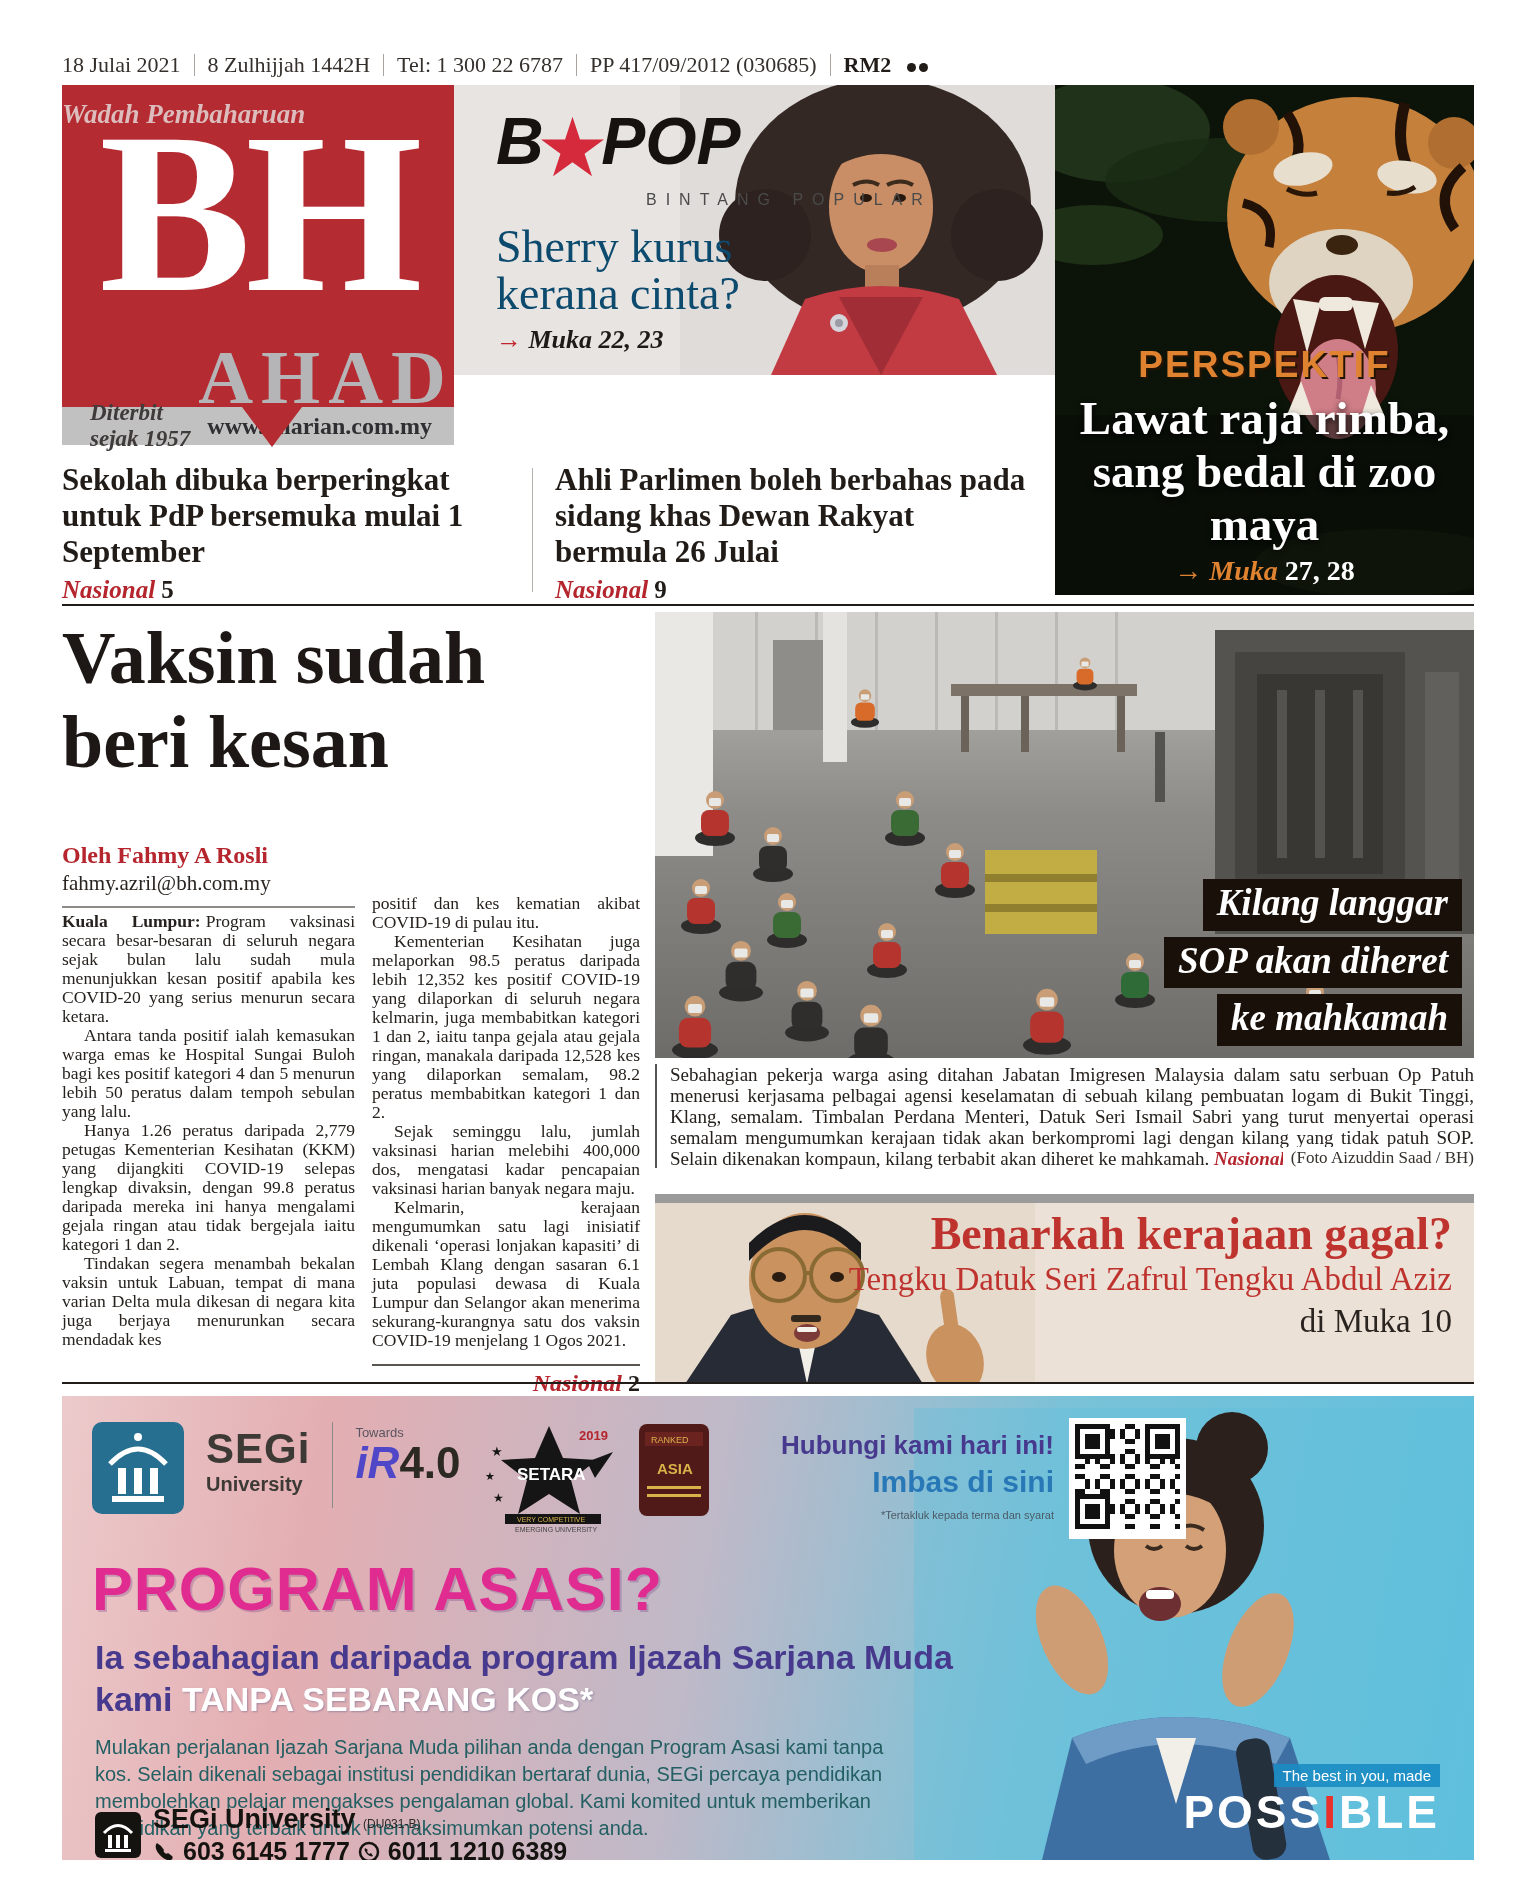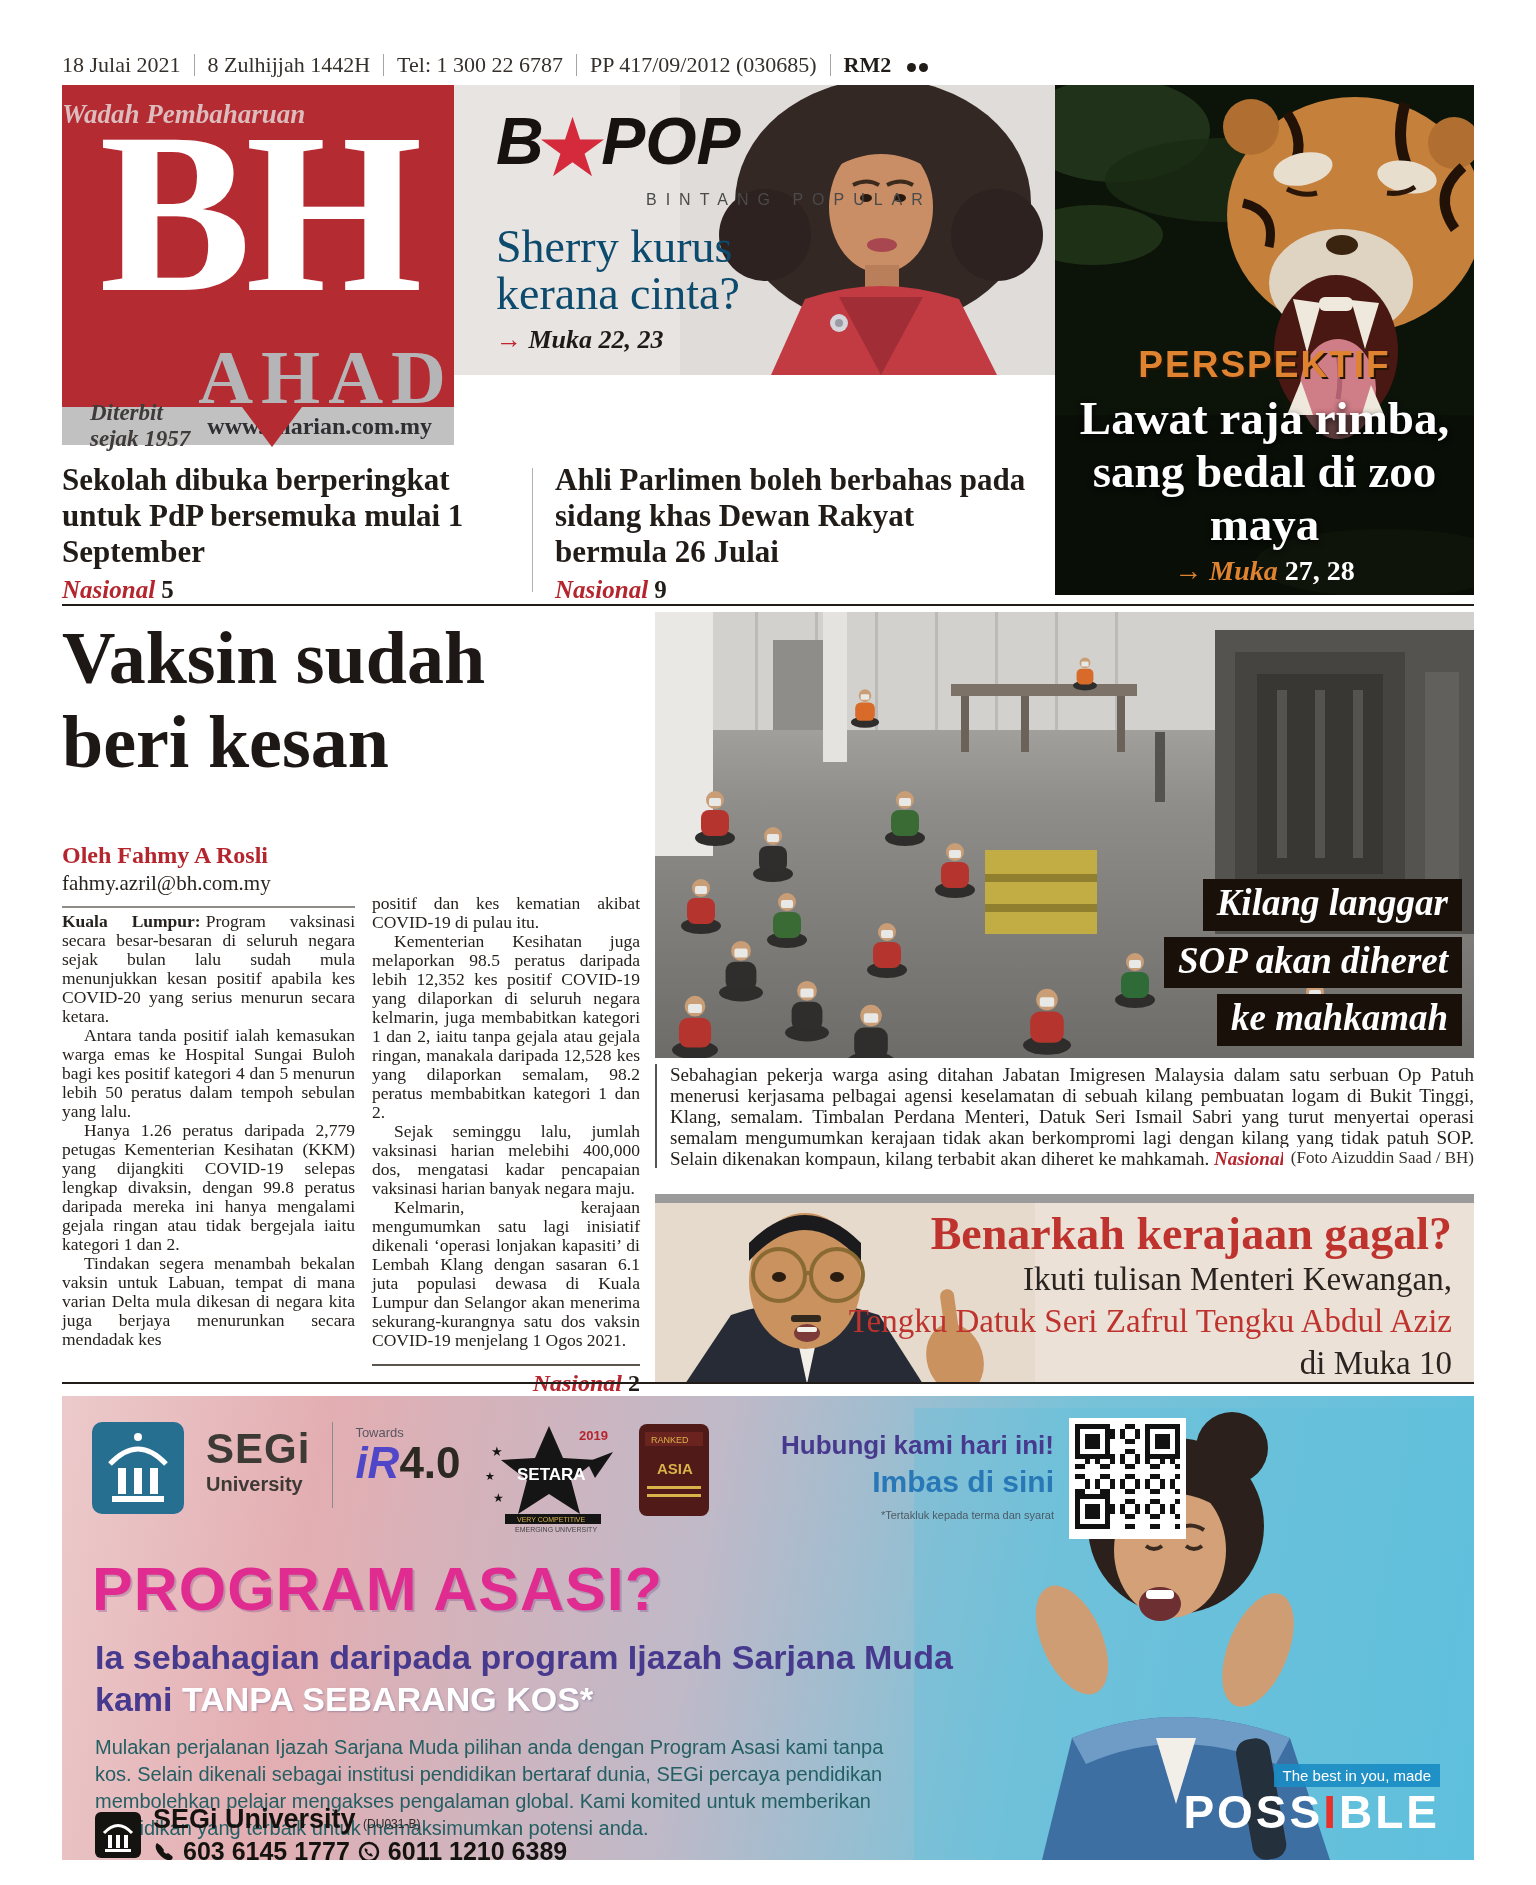--- a/index.html
+++ b/index.html
@@ -448,21 +448,20 @@
       <ellipse cx="182" cy="74" rx="7" ry="5" fill="#2a1c10"></ellipse>
       <rect x="136" y="112" width="30" height="7" rx="3" fill="#33281d"></rect>
       <ellipse cx="152" cy="130" rx="13" ry="9" fill="#7c3b38"></ellipse>
       <rect x="142" y="124" width="20" height="5" rx="2" fill="#f4f1ea"></rect>
       <ellipse cx="300" cy="156" rx="28" ry="36" fill="#c9925f" transform="rotate(-18 300 156)"></ellipse>
       <rect x="288" y="86" width="14" height="56" rx="7" fill="#c9925f" transform="rotate(-8 295 114)"></rect>
     </svg>
     <div class="promo-topbar"></div>
     <div class="promo-text">
       <div class="promo-h">Benarkah kerajaan gagal?</div>
-      <div class="promo-l">Ikuti tulisan Menteri Kewangan,</div>
       <div class="promo-l red">Tengku Datuk Seri Zafrul Tengku Abdul Aziz</div>
       <div class="promo-l">di Muka 10</div>
     </div>
   </div>
 
   <div class="abs hrule" style="left:62px;top:1382px;width:1412px;"></div>
 
   <div class="abs ad">
 
     <svg class="ad-woman" width="560" height="452" viewBox="0 0 560 452">

